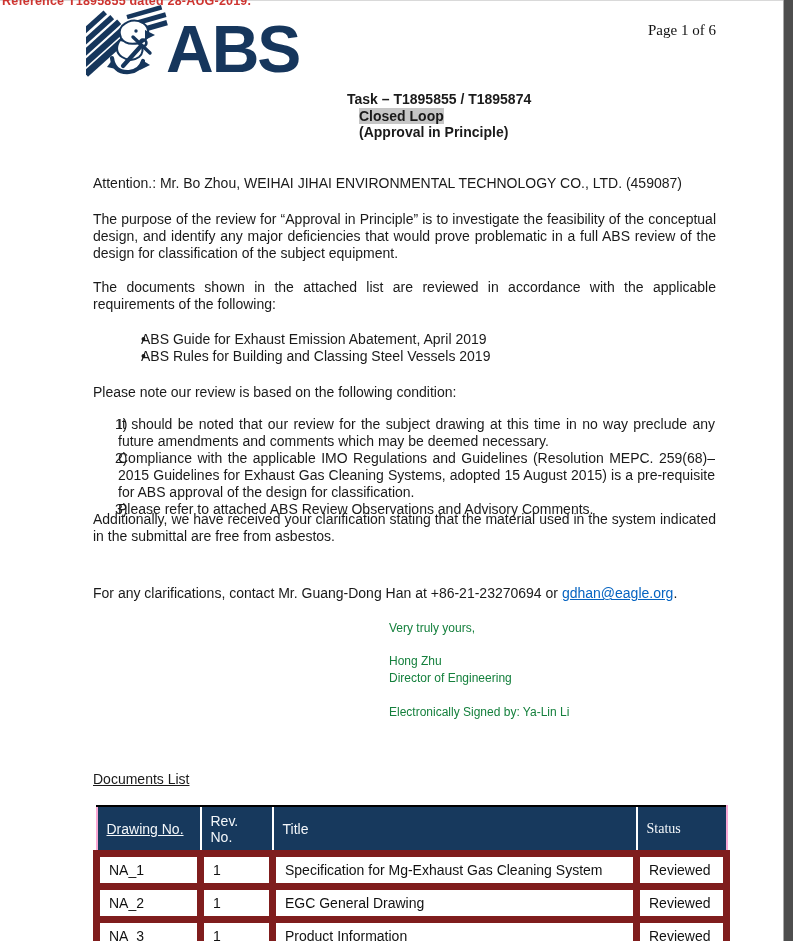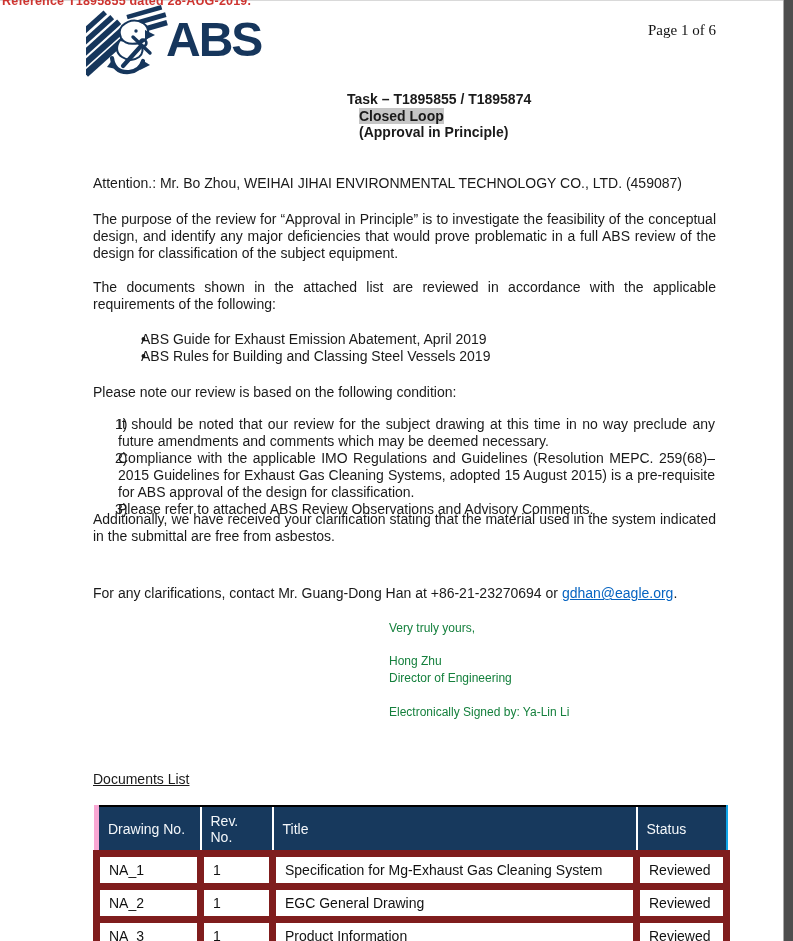--- a/index.html
+++ b/index.html
@@ -19,21 +19,21 @@
     background:#4e4e4e; border-left:1px solid #a8a8a8;
   }
   .ref-annotation {
     position:absolute; left:2px; top:-6px;
     font-size:12.5px; font-weight:700; letter-spacing:.2px;
     color:#ce3430; white-space:nowrap; z-index:1;
   }
   .logo { position:absolute; left:86px; top:0; width:232px; height:88px; z-index:2; }
   .logo-text {
     position:absolute; left:80px; top:16px;
-    font-size:48px; line-height:1; font-weight:bold; letter-spacing:-2px;
+    font-size:66px; line-height:1; font-weight:bold; letter-spacing:-2px;
     color:#16365c;
   }
   .page-number {
     position:absolute; left:648px; top:22px;
     font-family:"Liberation Serif", serif; font-size:15px; color:#111;
   }
   .task-block {
     position:absolute; left:347px; top:91px;
     font-size:14px; font-weight:bold; line-height:16.5px; color:#1a1a1a;
   }
@@ -56,22 +56,22 @@
   table.docs {
     position:absolute; left:93px; top:805px; width:630px;
     border-collapse:collapse; font-size:14px; color:#111;
     table-layout:fixed;
   }
   table.docs th {
     background:#17395d; color:#f4f7fa; font-weight:normal; text-align:left;
     padding:6px 9px 5px 9px; border-left:2px solid #ffffff;
     border-top:2px solid #000; border-bottom:2px solid #000;
   }
-  table.docs th:first-child { border-left:5px solid #f9a8d4; }
-  table.docs th:last-child { border-right:2px solid #0ea5e9; }
+  table.docs th:first-child { border-left:2px solid #f9a8d4;text-decoration:underline; }
+  table.docs th:last-child { border-right:2px solid #f9a8d4;font-family:Liberation Serif, serif; }
   table.docs td {
     background:#fff; padding:5px 9px; border:7px solid #7f1d1d; height:28px;
   }
   col.c1 { width:104px; } col.c2 { width:72px; } col.c3 { width:364px; } col.c4 { width:90px; }
 </style>
 </head>
 <body>
 
 <div class="page-top-edge"></div>
 <div class="viewer-edge"></div>

